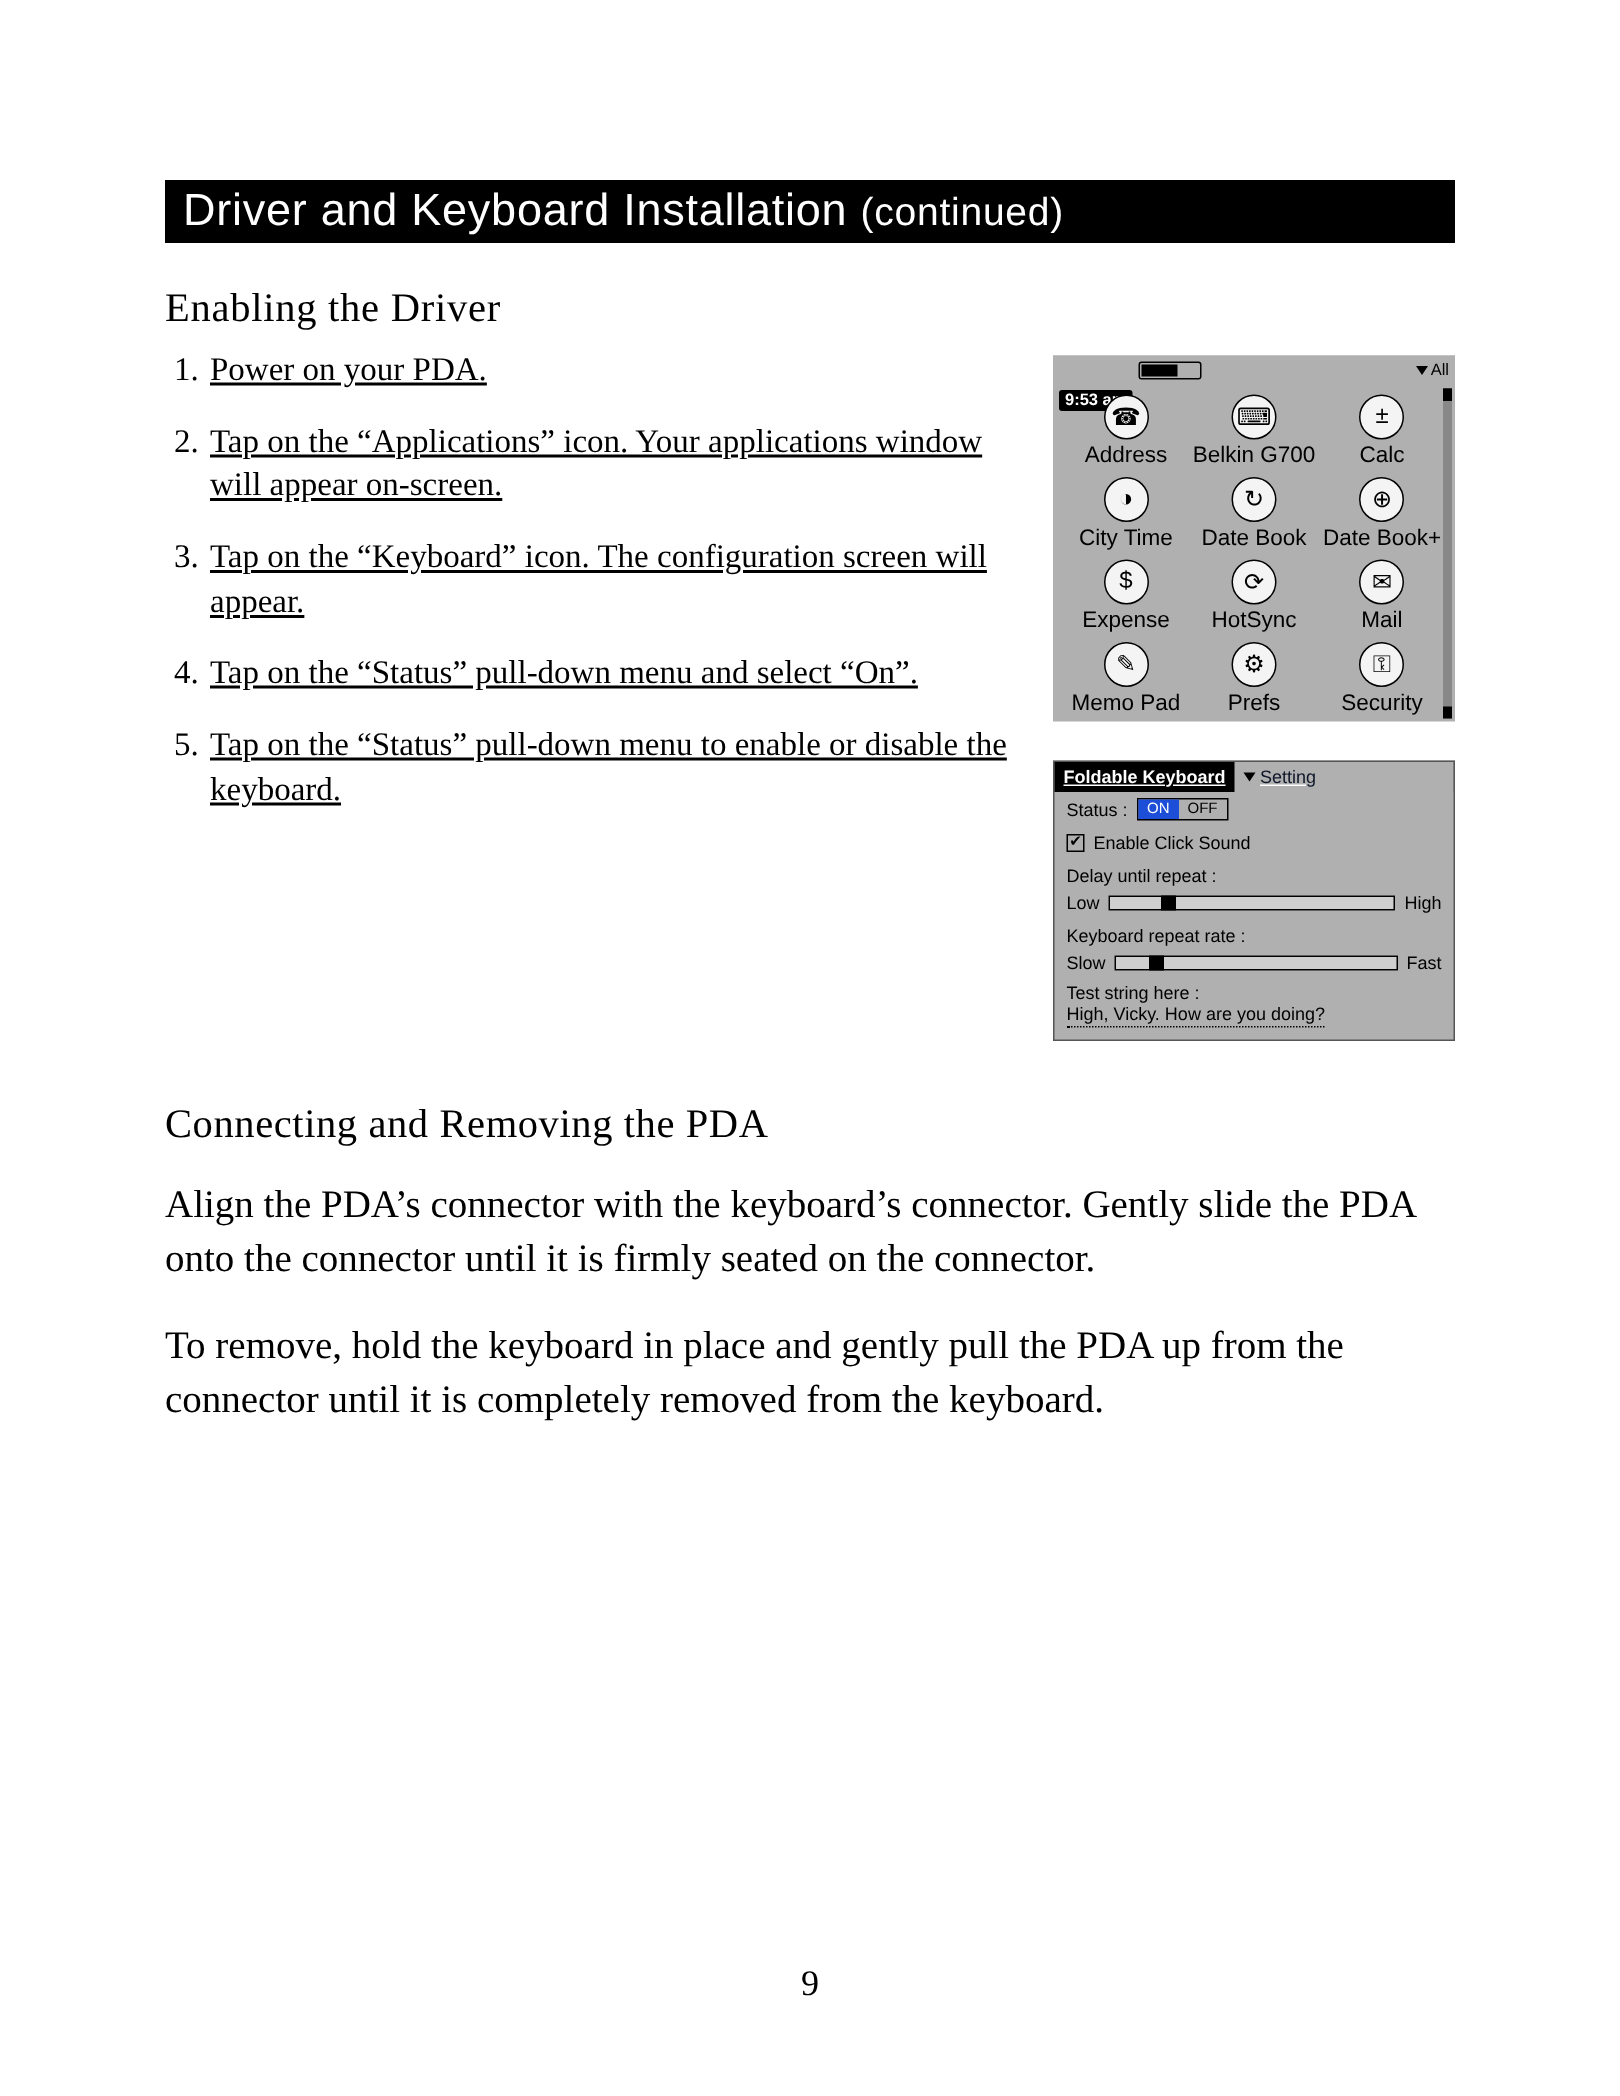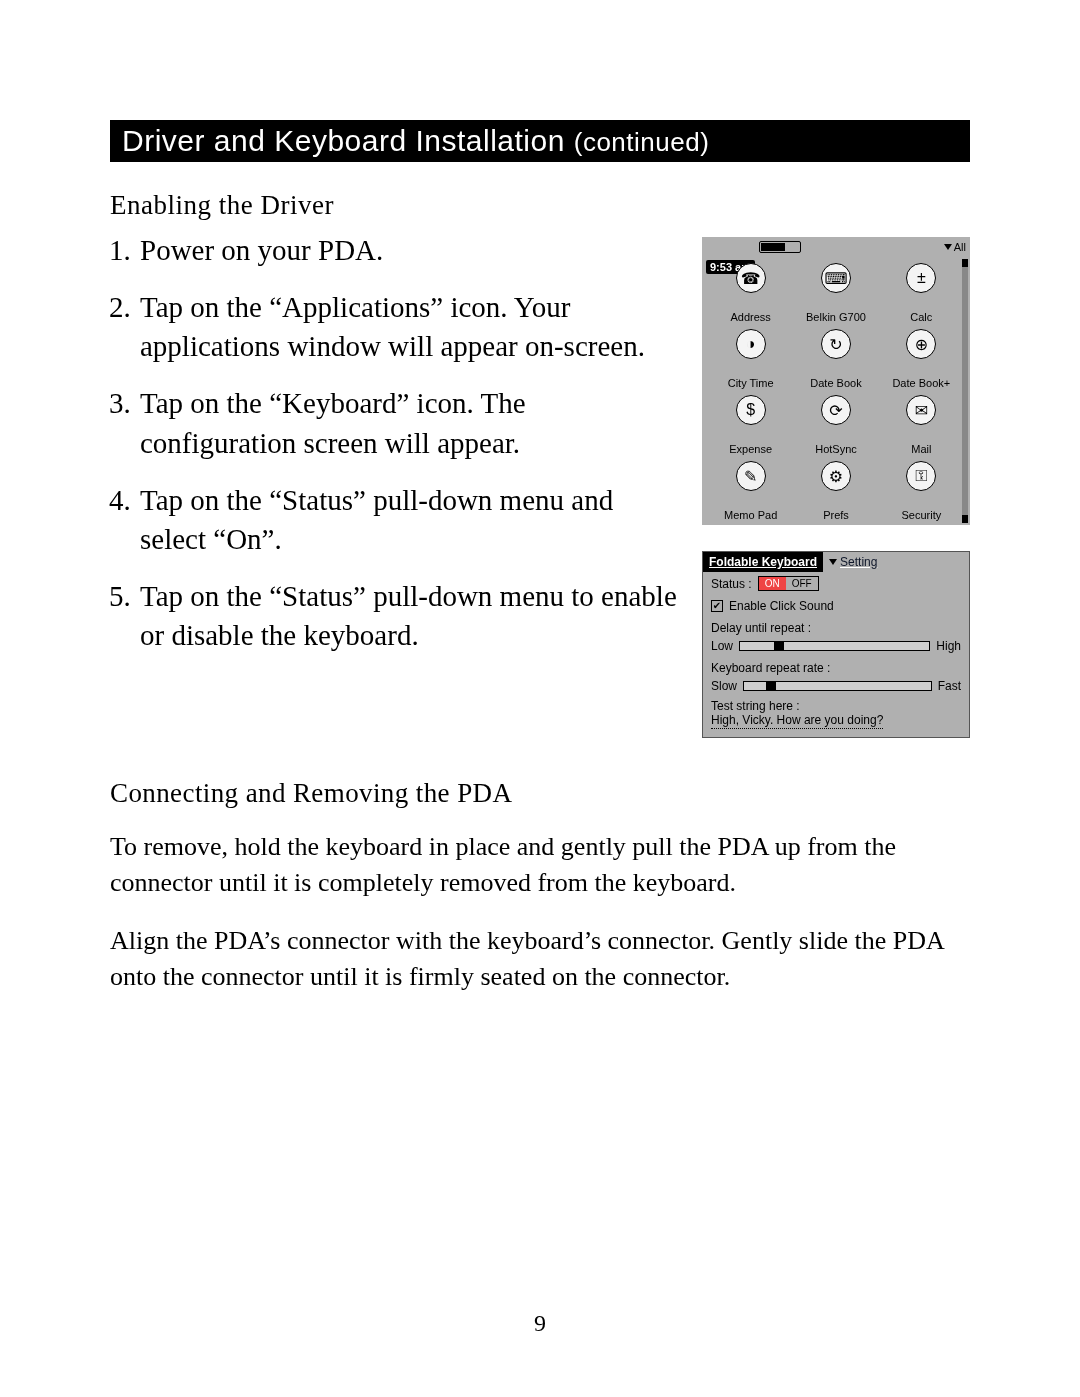--- a/index.html
+++ b/index.html
@@ -29,22 +29,23 @@
     margin: 12px 0 10px 0;
     letter-spacing: 0.5px;
   }
   .two-col {
     display: flex;
     gap: 20px;
     align-items: flex-start;
   }
   .steps {
     flex: 1;
-    font-size: 29px;
+    font-size: 22px;
     line-height: 1.35;
+    text-decoration: underline;
   }
   .steps ol {
     list-style: decimal;
     padding-left: 28px;
   }
   .steps li { margin-bottom: 18px; padding-left: 2px; }
   .figures {
     width: 268px;
     flex: 0 0 268px;
     display: flex;
@@ -91,21 +92,21 @@
     grid-template-columns: repeat(3, 1fr);
     row-gap: 6px;
     padding: 6px 6px 2px 6px;
   }
   .app { display:flex; flex-direction:column; align-items:center; gap:2px; }
   .app .glyph {
     width: 30px; height: 30px; border: 1.5px solid #000; border-radius: 50%;
     background:#f4f4f4; position:relative; display:flex; align-items:center; justify-content:center;
     font-size:16px;
   }
-  .app .lbl { font-size: 11px; text-align:right; white-space:nowrap;margin-top:16px;}
+  .app .lbl { font-size: 15px; text-align:right; white-space:nowrap;}
   .pda-scroll { position:absolute; right:2px; top:22px; bottom:2px; width:6px;
     background:linear-gradient(#000 0 8px,#888 8px 100%); }
   .pda-scroll::before{content:"";position:absolute;right:0;left:0;top:0;height:8px;background:#000;}
   .pda-scroll::after{content:"";position:absolute;right:0;left:0;bottom:0;height:8px;background:#000;}
 
   
   .settings-shot {
     width: 268px;
     background:#b0b0b0;
     font-family: Arial, Helvetica, sans-serif;
@@ -116,21 +117,21 @@
   .settings-title {
     display:flex; align-items:center; height:20px;
     background:#000; color:#fff;text-decoration:underline;
   }
   .settings-title .name{font-weight:bold;font-size:12px;padding:0 6px;}
   .settings-title .drop{background:#b0b0b0;color:#0f172a;flex:1;height:100%;
     display:flex;align-items:center;gap:3px;padding:0 6px;}
   .srow{display:flex;align-items:center;gap:6px;padding:4px 8px;}
   .toggle{display:flex;border:1px solid #000;}
   .toggle span{font-size:10px;padding:1px 6px;}
-  .toggle .on{background:#ef4444;color:#fff;}
+  .toggle .on{background:#1d4ed8;color:#fff;}
   .check{width:12px;height:12px;border:1px solid #000;display:inline-flex;
     align-items:center;justify-content:center;font-size:10px;line-height:1;}
   .slider{flex:1;display:flex;align-items:center;gap:4px;}
   .slider .track{flex:1;height:10px;border:1px solid #000;position:relative;background:#cfcfcf;}
   .slider .track::before{content:"";position:absolute;top:-1px;bottom:-1px;width:10px;
     background:#000;}
   .slider.low .track::before{left:18%;}
   .slider.slow .track::before{left:12%;}
   .teststr{padding:2px 8px 0 8px;}
   .dotted{border-bottom:1px dotted #000;display:inline-block;padding-bottom:1px;}
@@ -272,19 +273,19 @@
           <div>Test string here :</div>
           <span class="dotted">High, Vicky. How are you doing?</span>
         </div>
       </div>
 
     </div>
   </div>
 
   <div class="sub2">Connecting and Removing the PDA</div>
   <div class="prose">
+    <p>Align the PDA’s connector with the keyboard’s connector. Gently slide the PDA onto the connector until it is firmly seated on the connector.</p>
     <p>To remove, hold the keyboard in place and gently pull the PDA up from the connector until it is completely removed from the keyboard.</p>
-    <p>Align the PDA’s connector with the keyboard’s connector. Gently slide the PDA onto the connector until it is firmly seated on the connector.</p>
   </div>
 
 </div>
 
 <div class="pagenum">9</div>
 
 </body></html>

